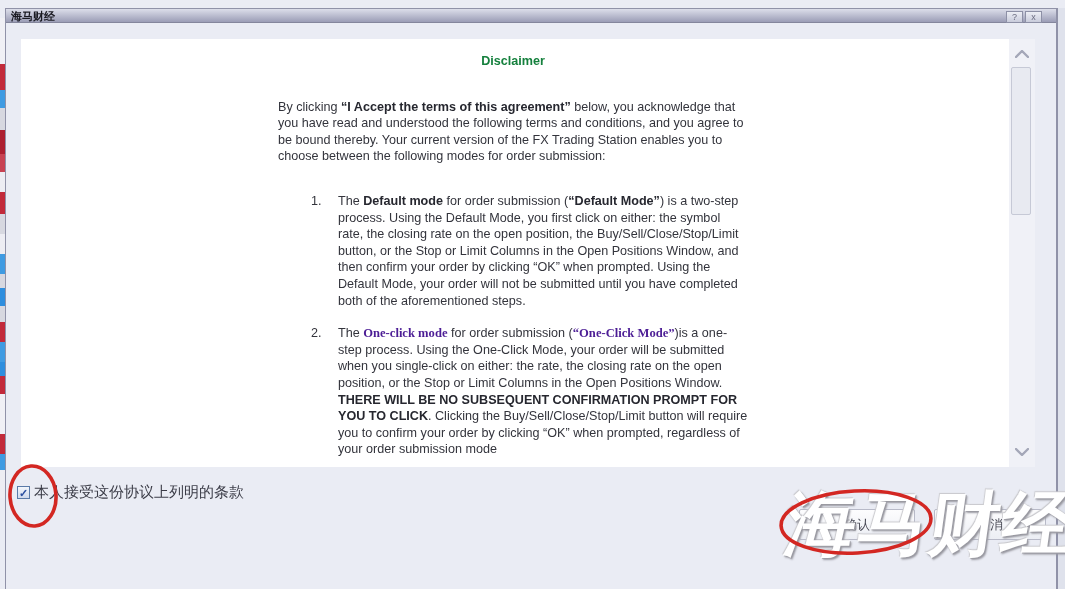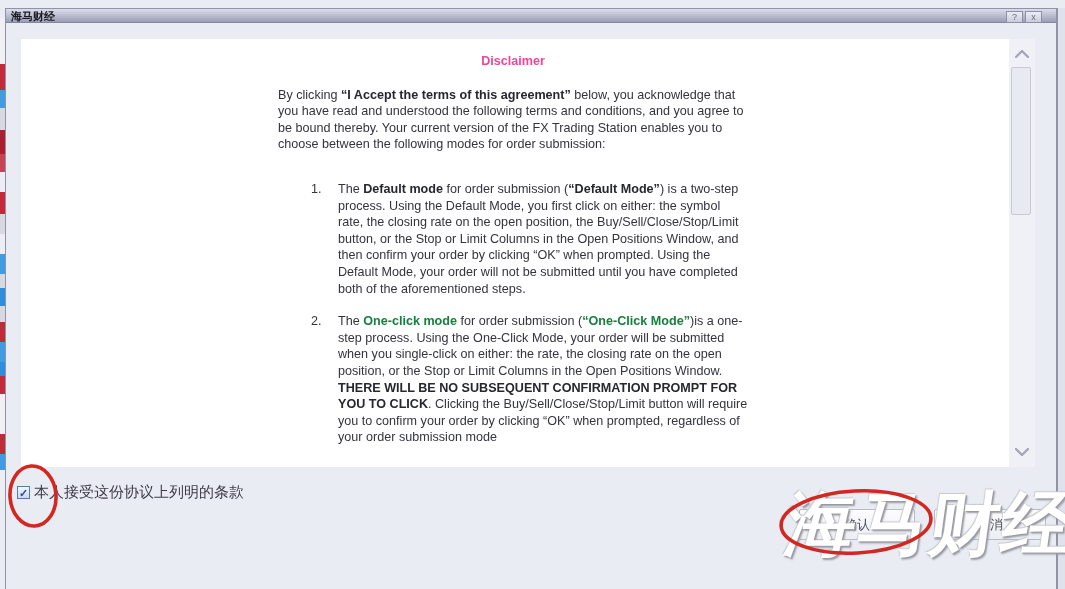--- a/index.html
+++ b/index.html
@@ -26,30 +26,30 @@
   .titlebar-text { font-size:11px; font-weight:bold; color:#1a1a22; padding-left:5px; line-height:12px; }
   .tb-btn { position:absolute; top:2px; width:17px; height:12px; background:linear-gradient(#eceef5,#c9ccdc);
     border:1px solid #8d90a6; font-size:9px; color:#6a6c80; text-align:center; line-height:10px; cursor:pointer; }
   .tb-help { right:33px; }
   .tb-close { right:14px; }
 
   
   .doc-panel { position:absolute; left:15px; top:30px; width:988px; height:428px; background:#ffffff; overflow:hidden; }
   .doc { position:absolute; left:257px; top:14px; width:470px; color:#33343c;
     font-size:12.6px; line-height:16.6px; }
-  .doc-heading { text-align:center; font-weight:bold; color:#ec4899; }
-  .doc-intro { margin-top:17px; }
+  .doc-heading { text-align:center; font-weight:bold; color:#15803d; }
+  .doc-intro { margin-top:29px; }
   .doc-list { margin-top:28px; }
   .li { display:flex; }
   .li + .li { margin-top:16px; }
   .li .num { width:60px; padding-left:33px; flex:none; }
   .li .txt { width:410px; }
   .seg-n { }
   .seg-b { font-weight:bold; color:#26272f; }
-  .seg-rb { font-weight:bold; color:#15803d; }
+  .seg-rb { font-weight:bold; color:#4c1d95;font-family:Liberation Serif, serif; }
 
   
   .scrollbar { position:absolute; left:1003px; top:30px; width:26px; height:428px; background:#f0f1f7; }
   .sb-arrow { position:absolute; left:0; width:26px; height:26px; display:flex; align-items:center; justify-content:center; cursor:pointer; }
   .sb-up { top:2px; } .sb-down { bottom:2px; }
   .sb-thumb { position:absolute; left:2px; top:28px; width:20px; height:148px;
     background:#e8eaf1; border:1px solid #c6c9d6; border-radius:2px; cursor:pointer; }
 
   
   .accept-row { position:absolute; left:11px; top:474px; display:flex; align-items:center; }

